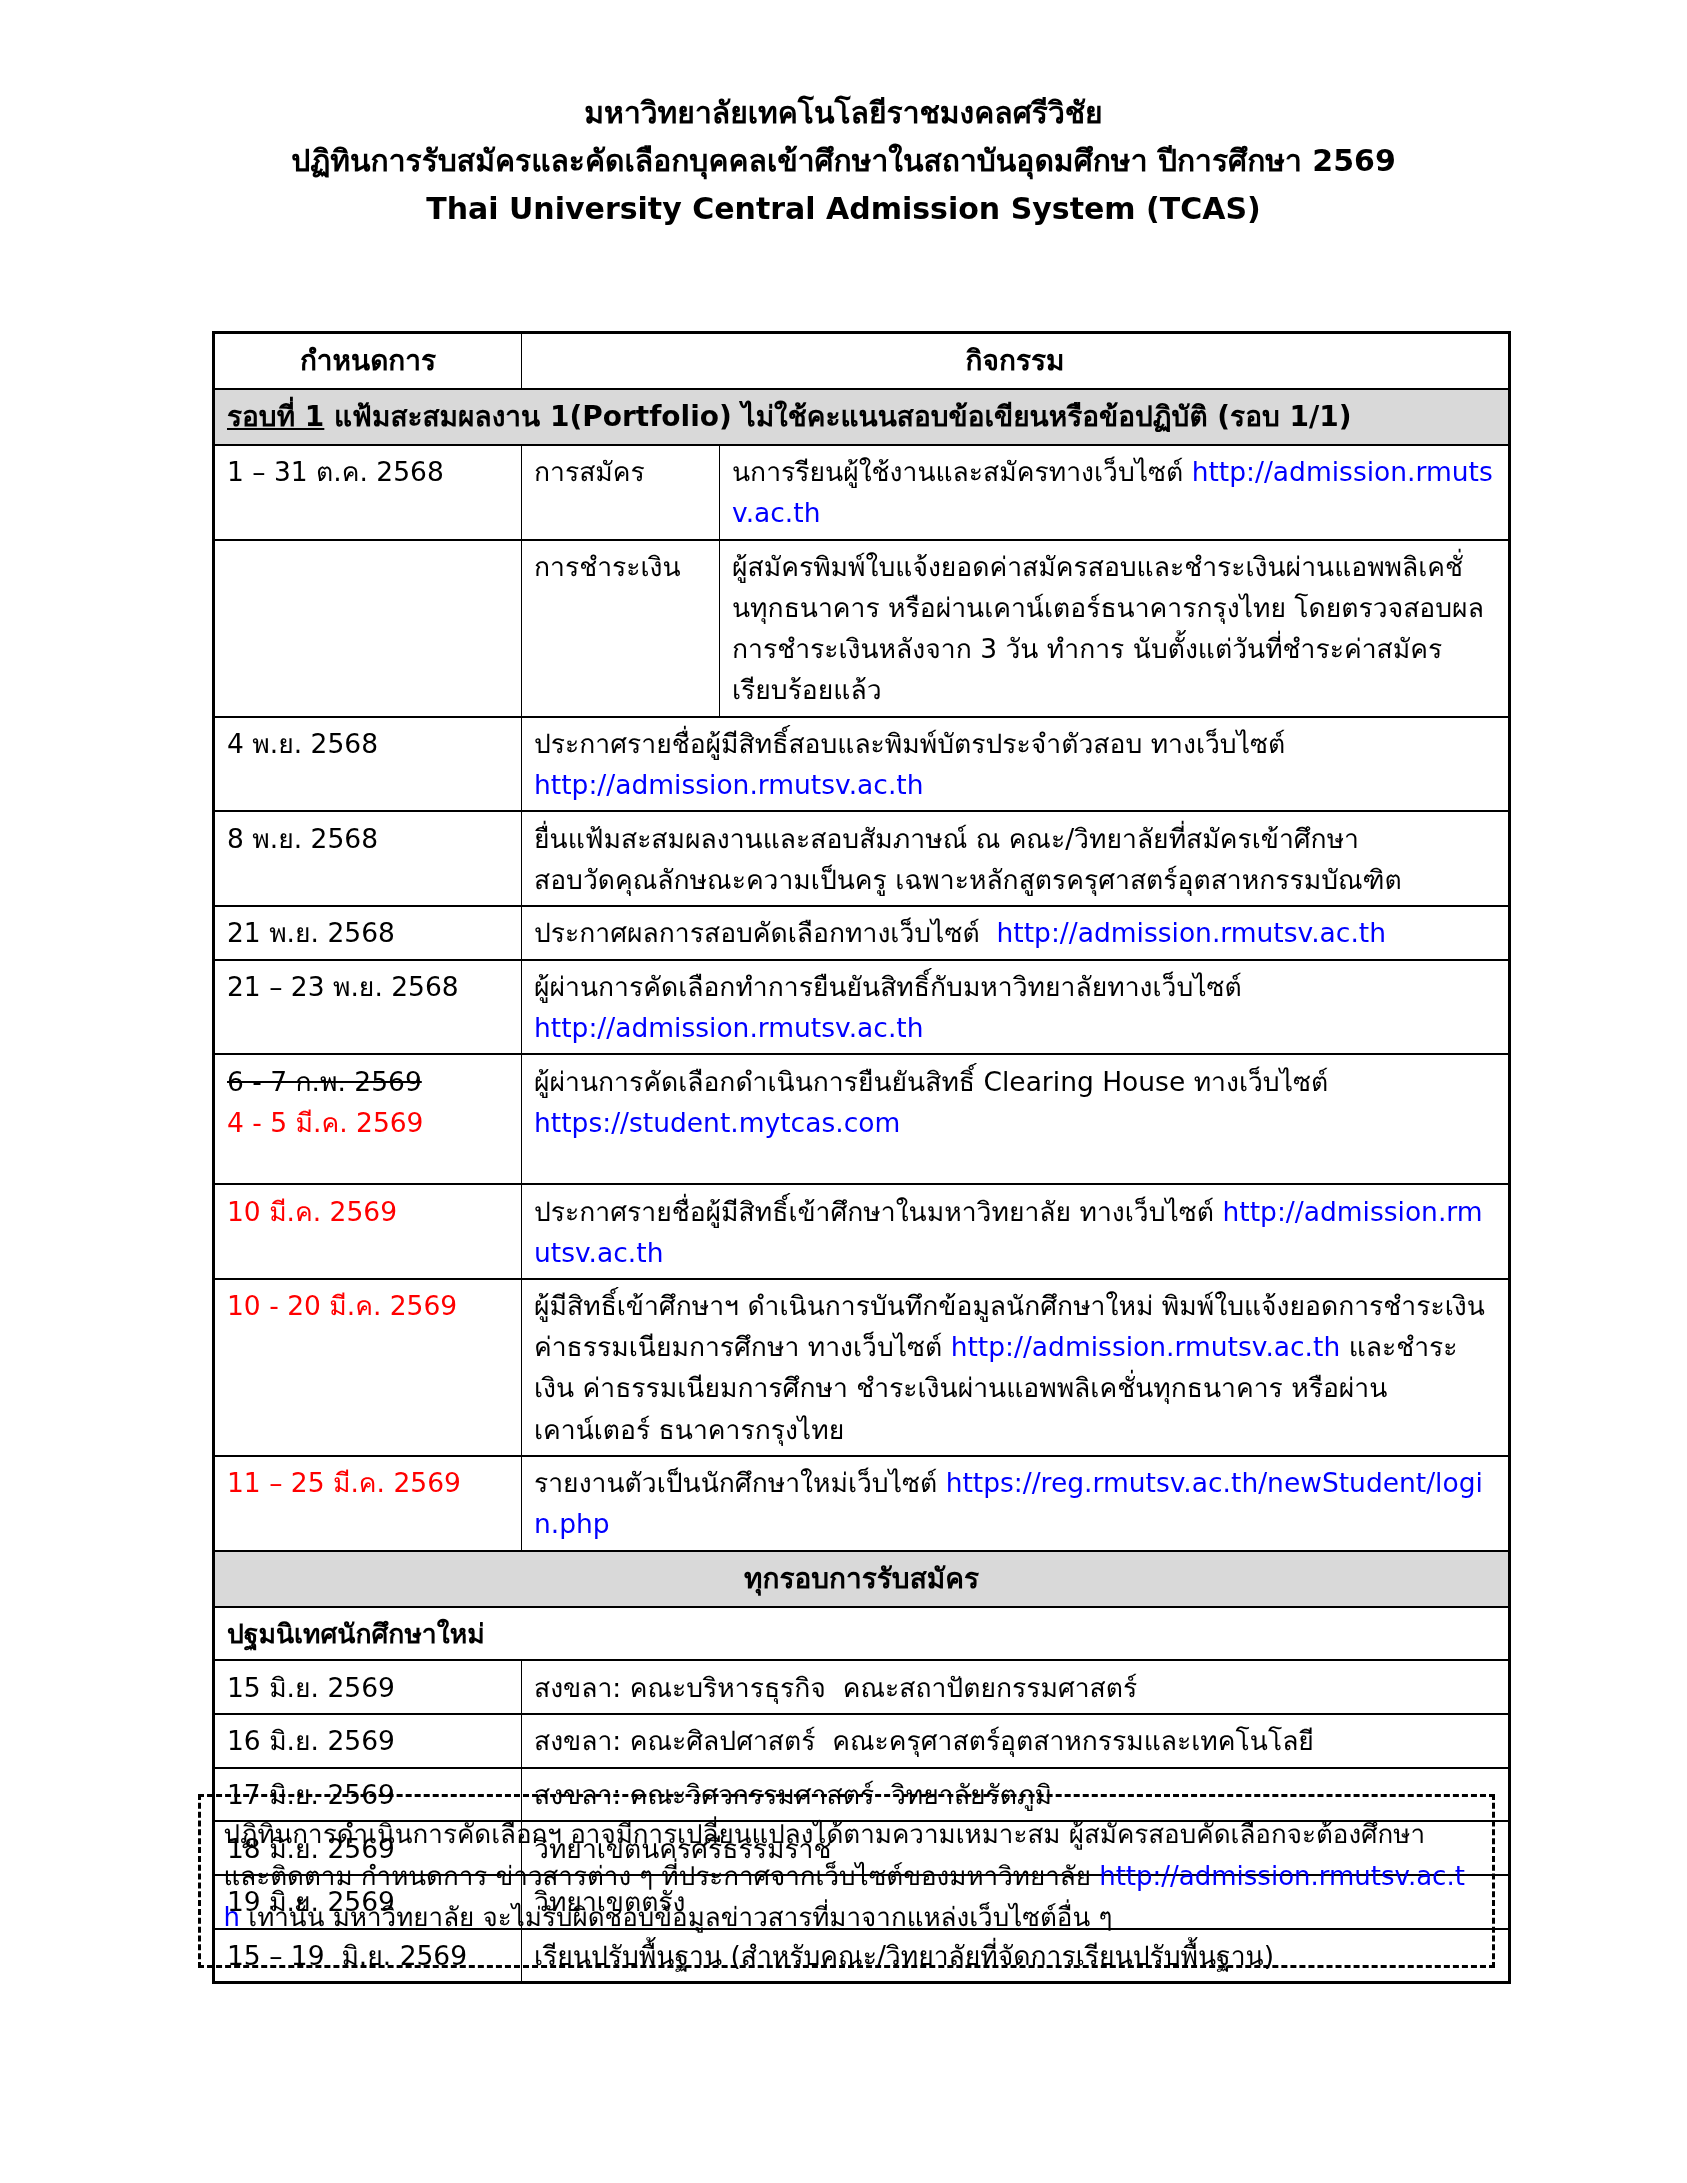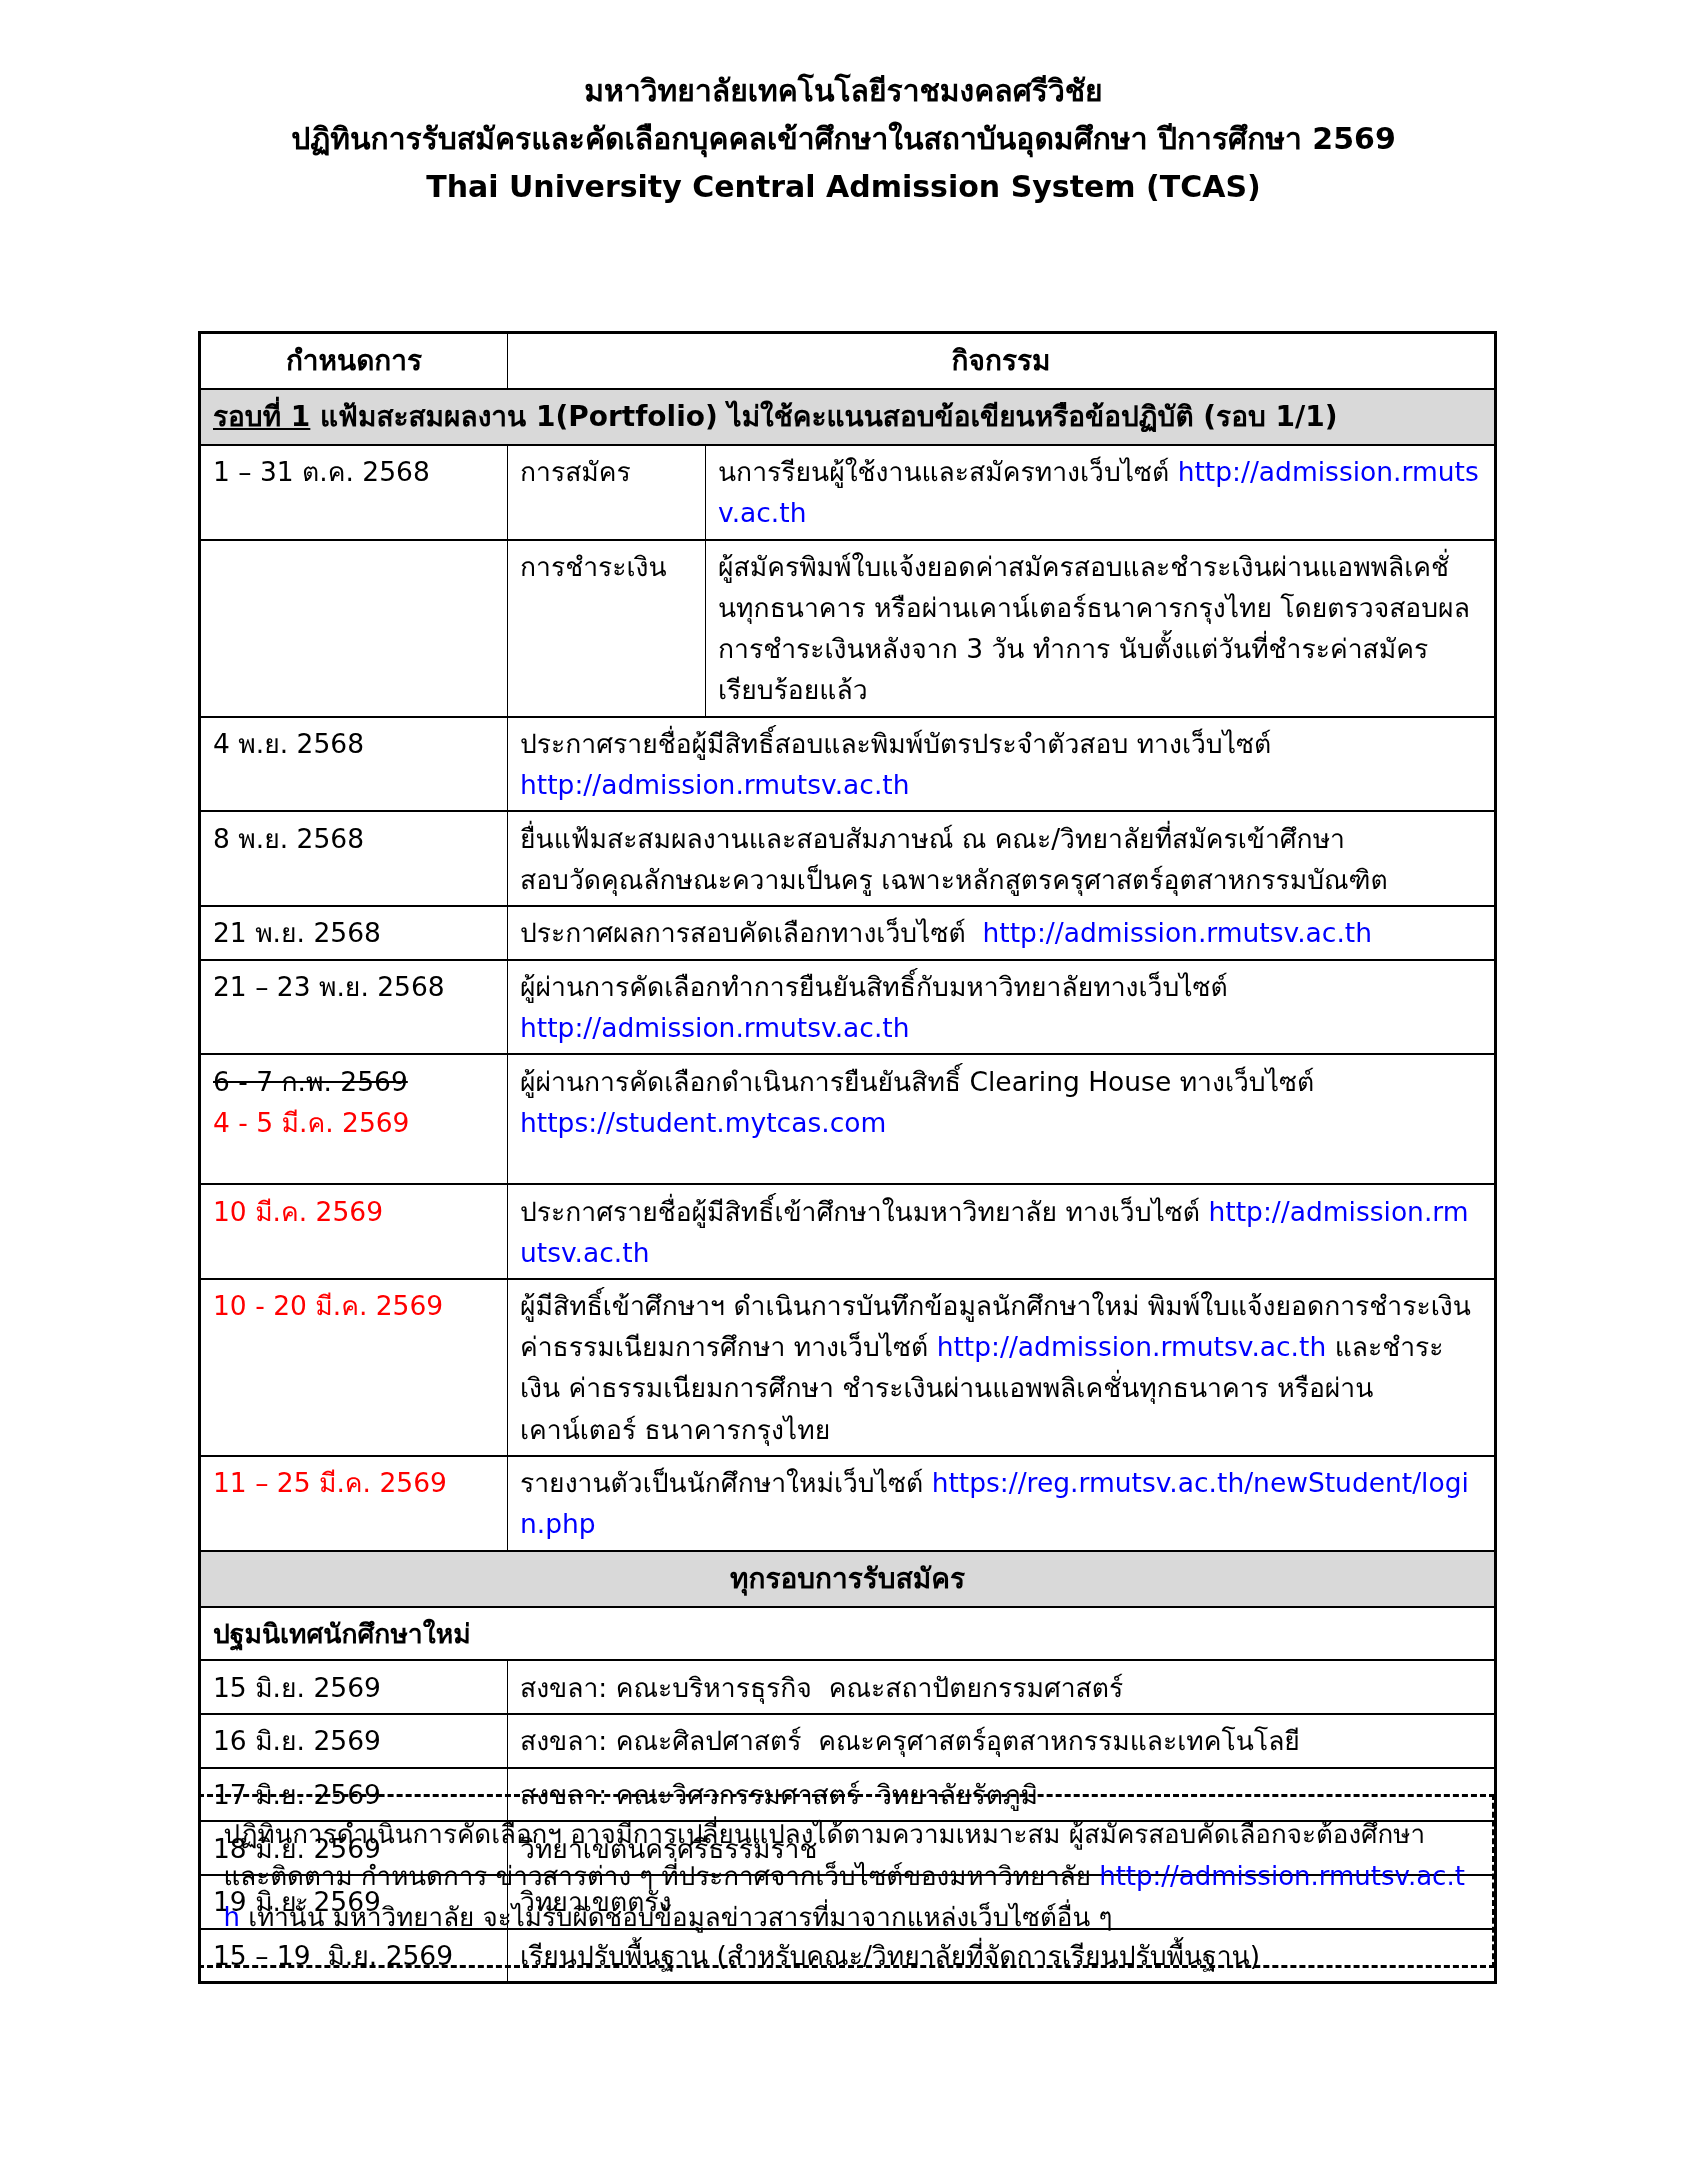--- a/index.html
+++ b/index.html
@@ -17,34 +17,34 @@
   .sheet {
     position: relative;
     width: 1687px;
     height: 2183px;
     background: #ffffff;
     overflow: hidden;
   }
 
   
   .titles {
-    padding-top: 67px;
+    padding-top: 89px;
     text-align: center;
   }
   .title-line {
     font-size: 30px;
     font-weight: bold;
     line-height: 48px;
     white-space: pre-wrap;
   }
 
   
   table.cal {
     position: absolute;
-    left: 198px;
+    left: 212px;
     top: 331px;
     width: 1297px;
     border-collapse: collapse;
     table-layout: fixed;
     font-size: 26.5px;
     border: 3.3px solid #000000;
   }
   table.cal col.c1 { width: 308px; }
   table.cal col.c2 { width: 198px; }
   table.cal col.c3 { width: 790px; }

